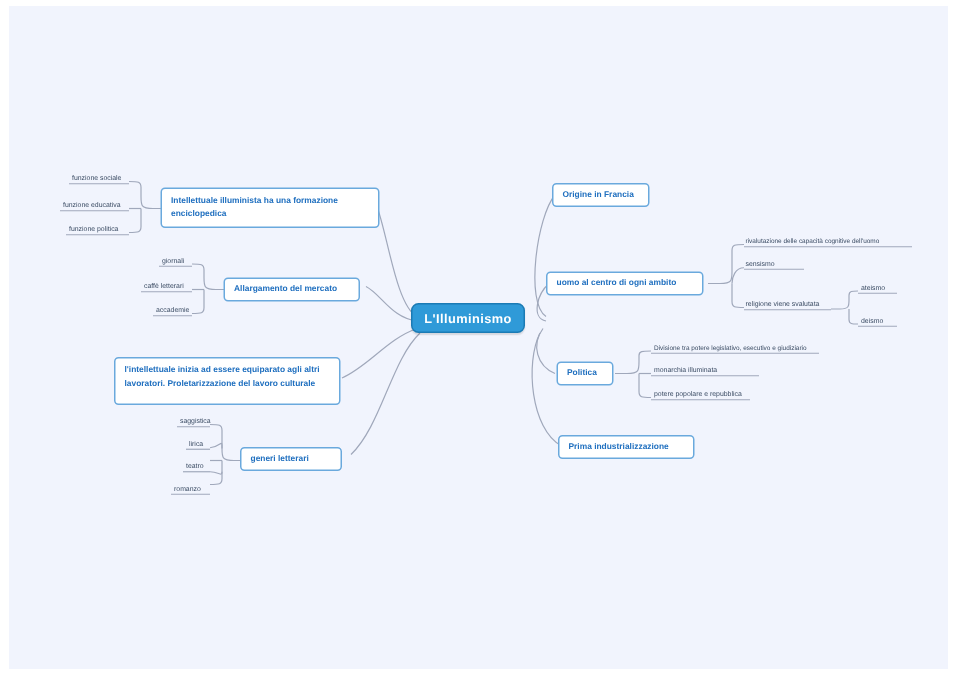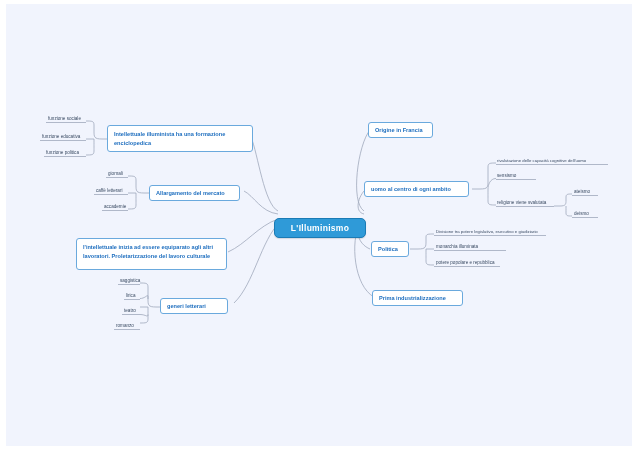--- a/index.html
+++ b/index.html
@@ -133,21 +133,21 @@
 
       <path d="M 404 245 L 412 245 C 420 245 420 243 420 237 L 420 233 C 420 230 422 230 428 230"></path>
       <path d="M 420 245 L 428 245"></path>
       <path d="M 420 245 C 420 251 420 253 420 257 C 420 261 422 261 428 261"></path>
       <path d="M 428 231.5 L 540 231.5"></path>
       <path d="M 428 246.5 L 500 246.5"></path>
       <path d="M 428 262.5 L 494 262.5"></path>
     </g>
   </svg>
 
-  <div class="node node-root" style="left:268px; top:198px; width:92px; height:20px;margin-top:16px;">
+  <div class="node node-root" style="left:268px; top:198px; width:76px; height:20px;">
     <span>L'Illuminismo</span>
   </div>
 
   <div class="node node-box multiline" style="left:101px; top:121px; width:146px; height:27px;">
     <span>Intellettuale illuminista ha una formazione enciclopedica</span>
   </div>
   <div class="node node-leaf" style="left:40px; top:112px;">
     <span>funzione sociale</span>
   </div>
   <div class="node node-leaf" style="left:34px; top:130px;">

